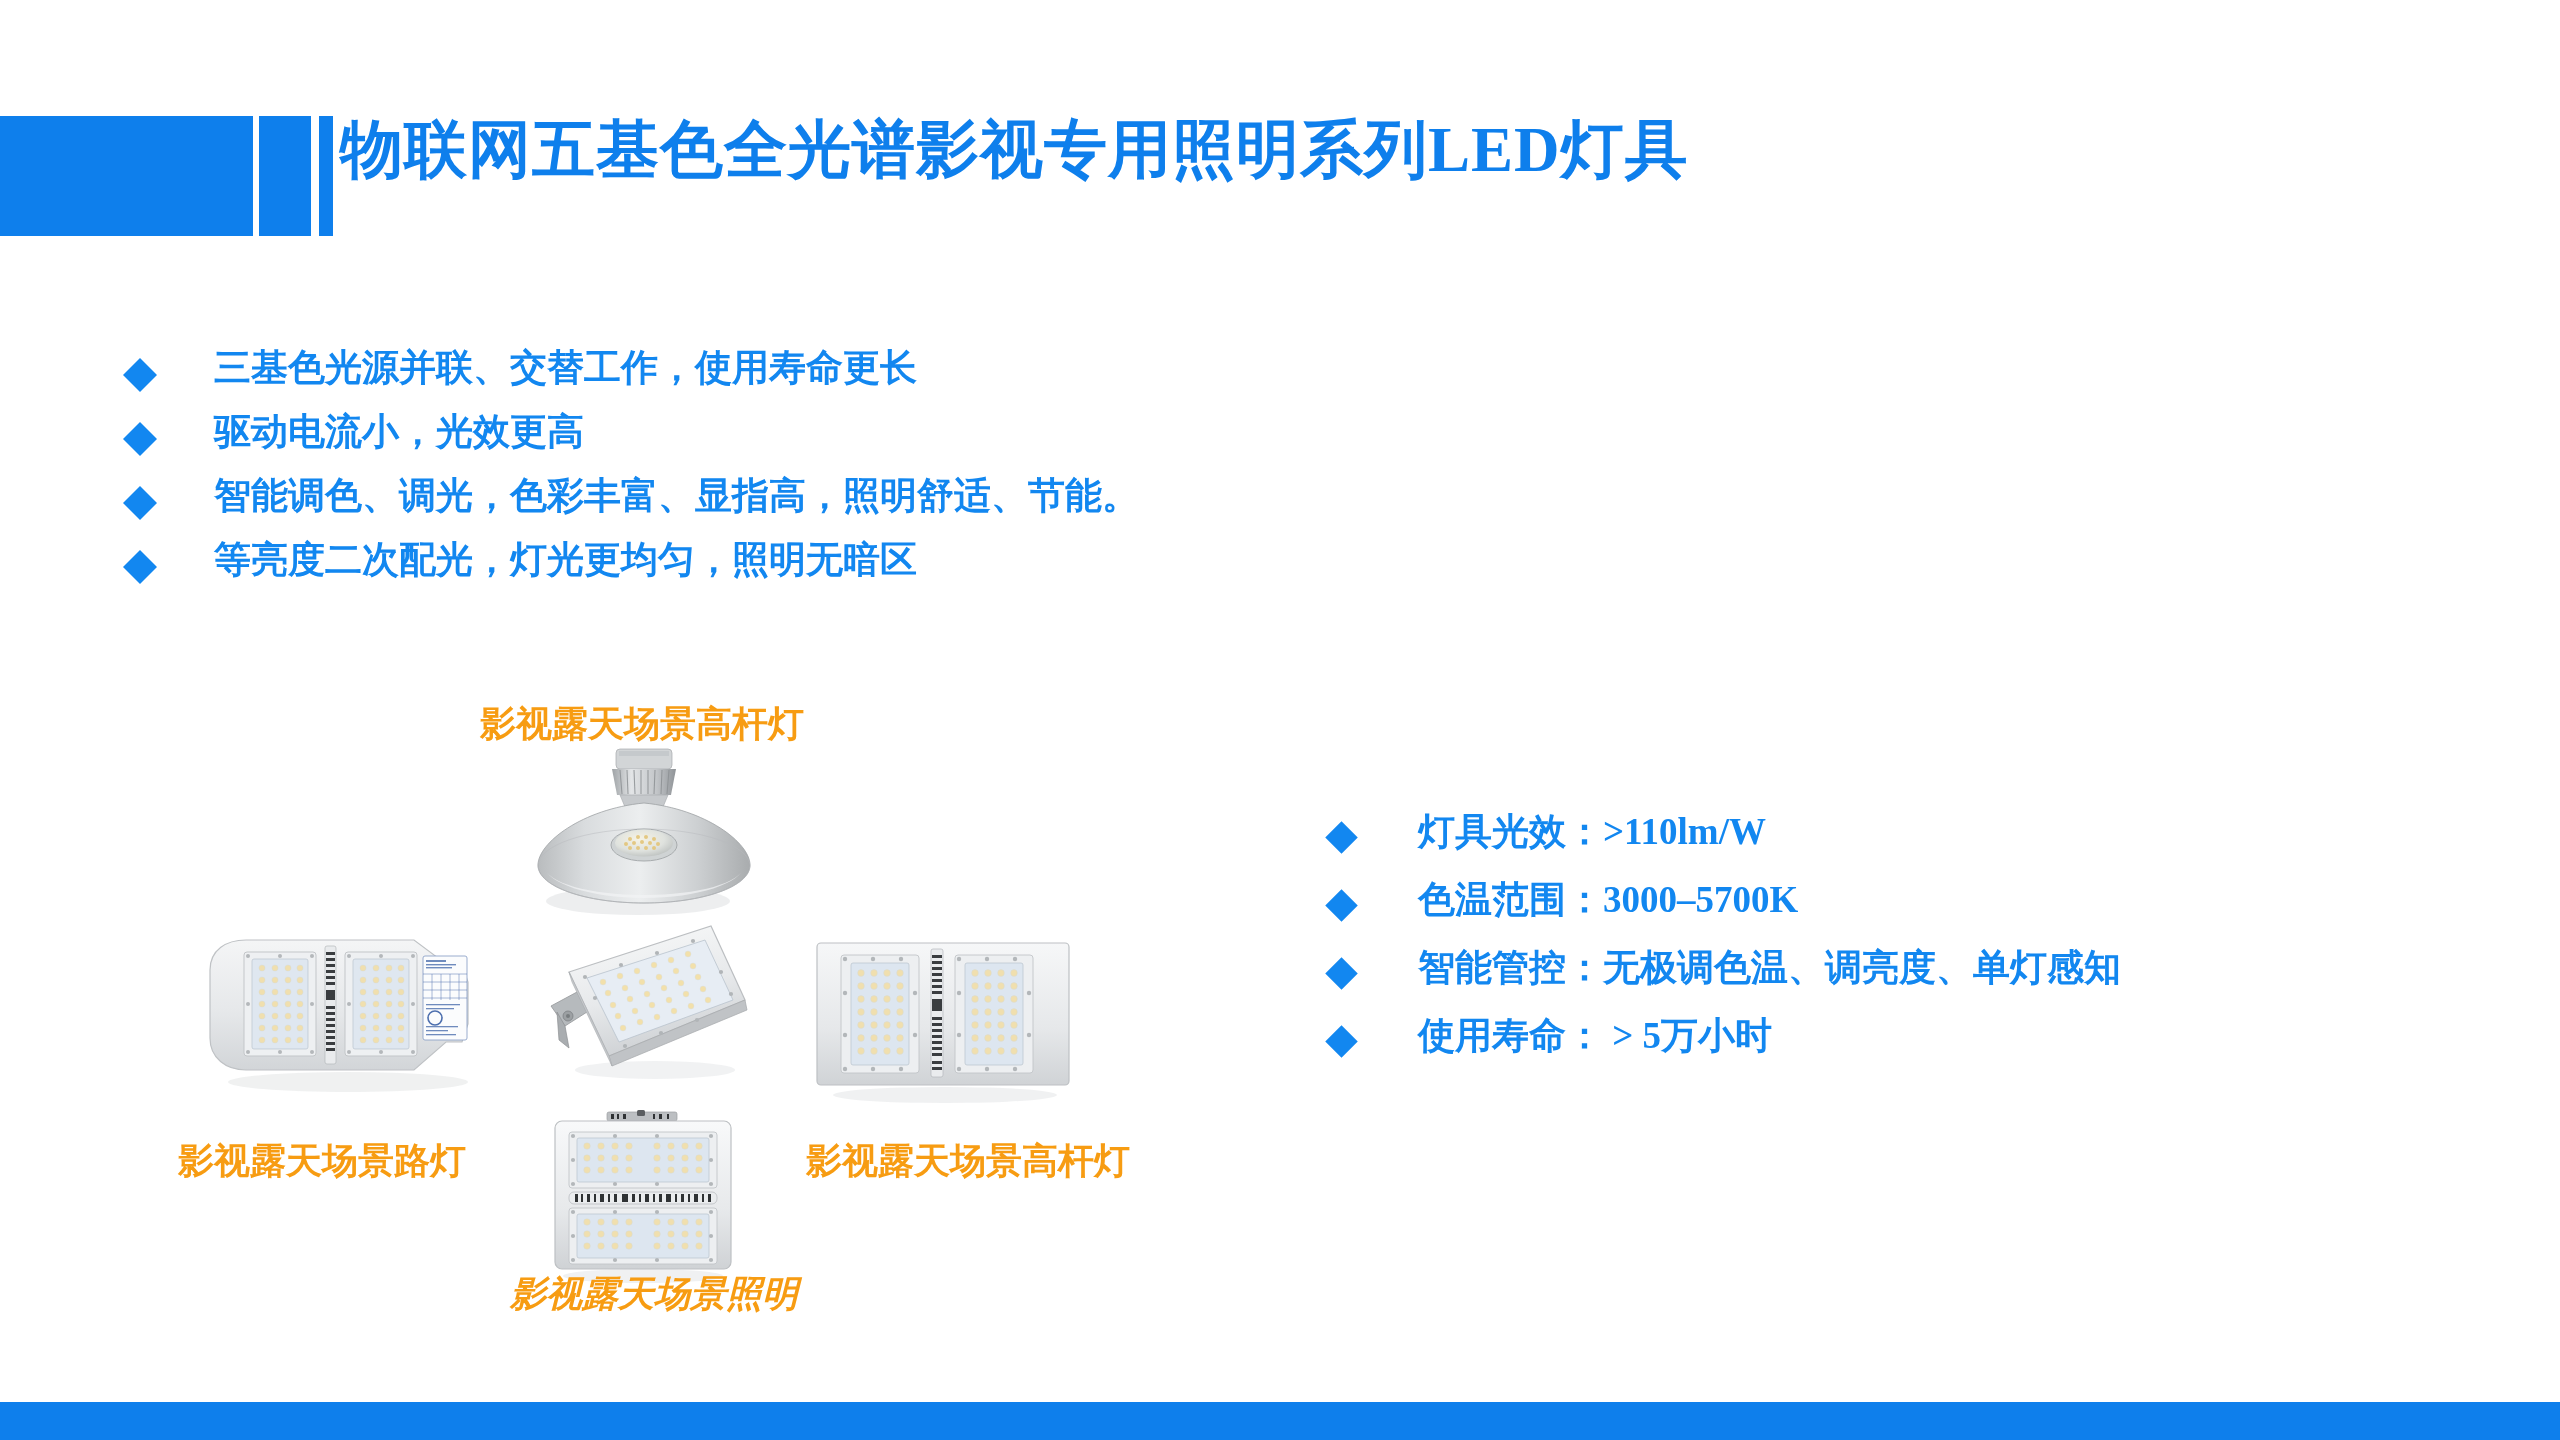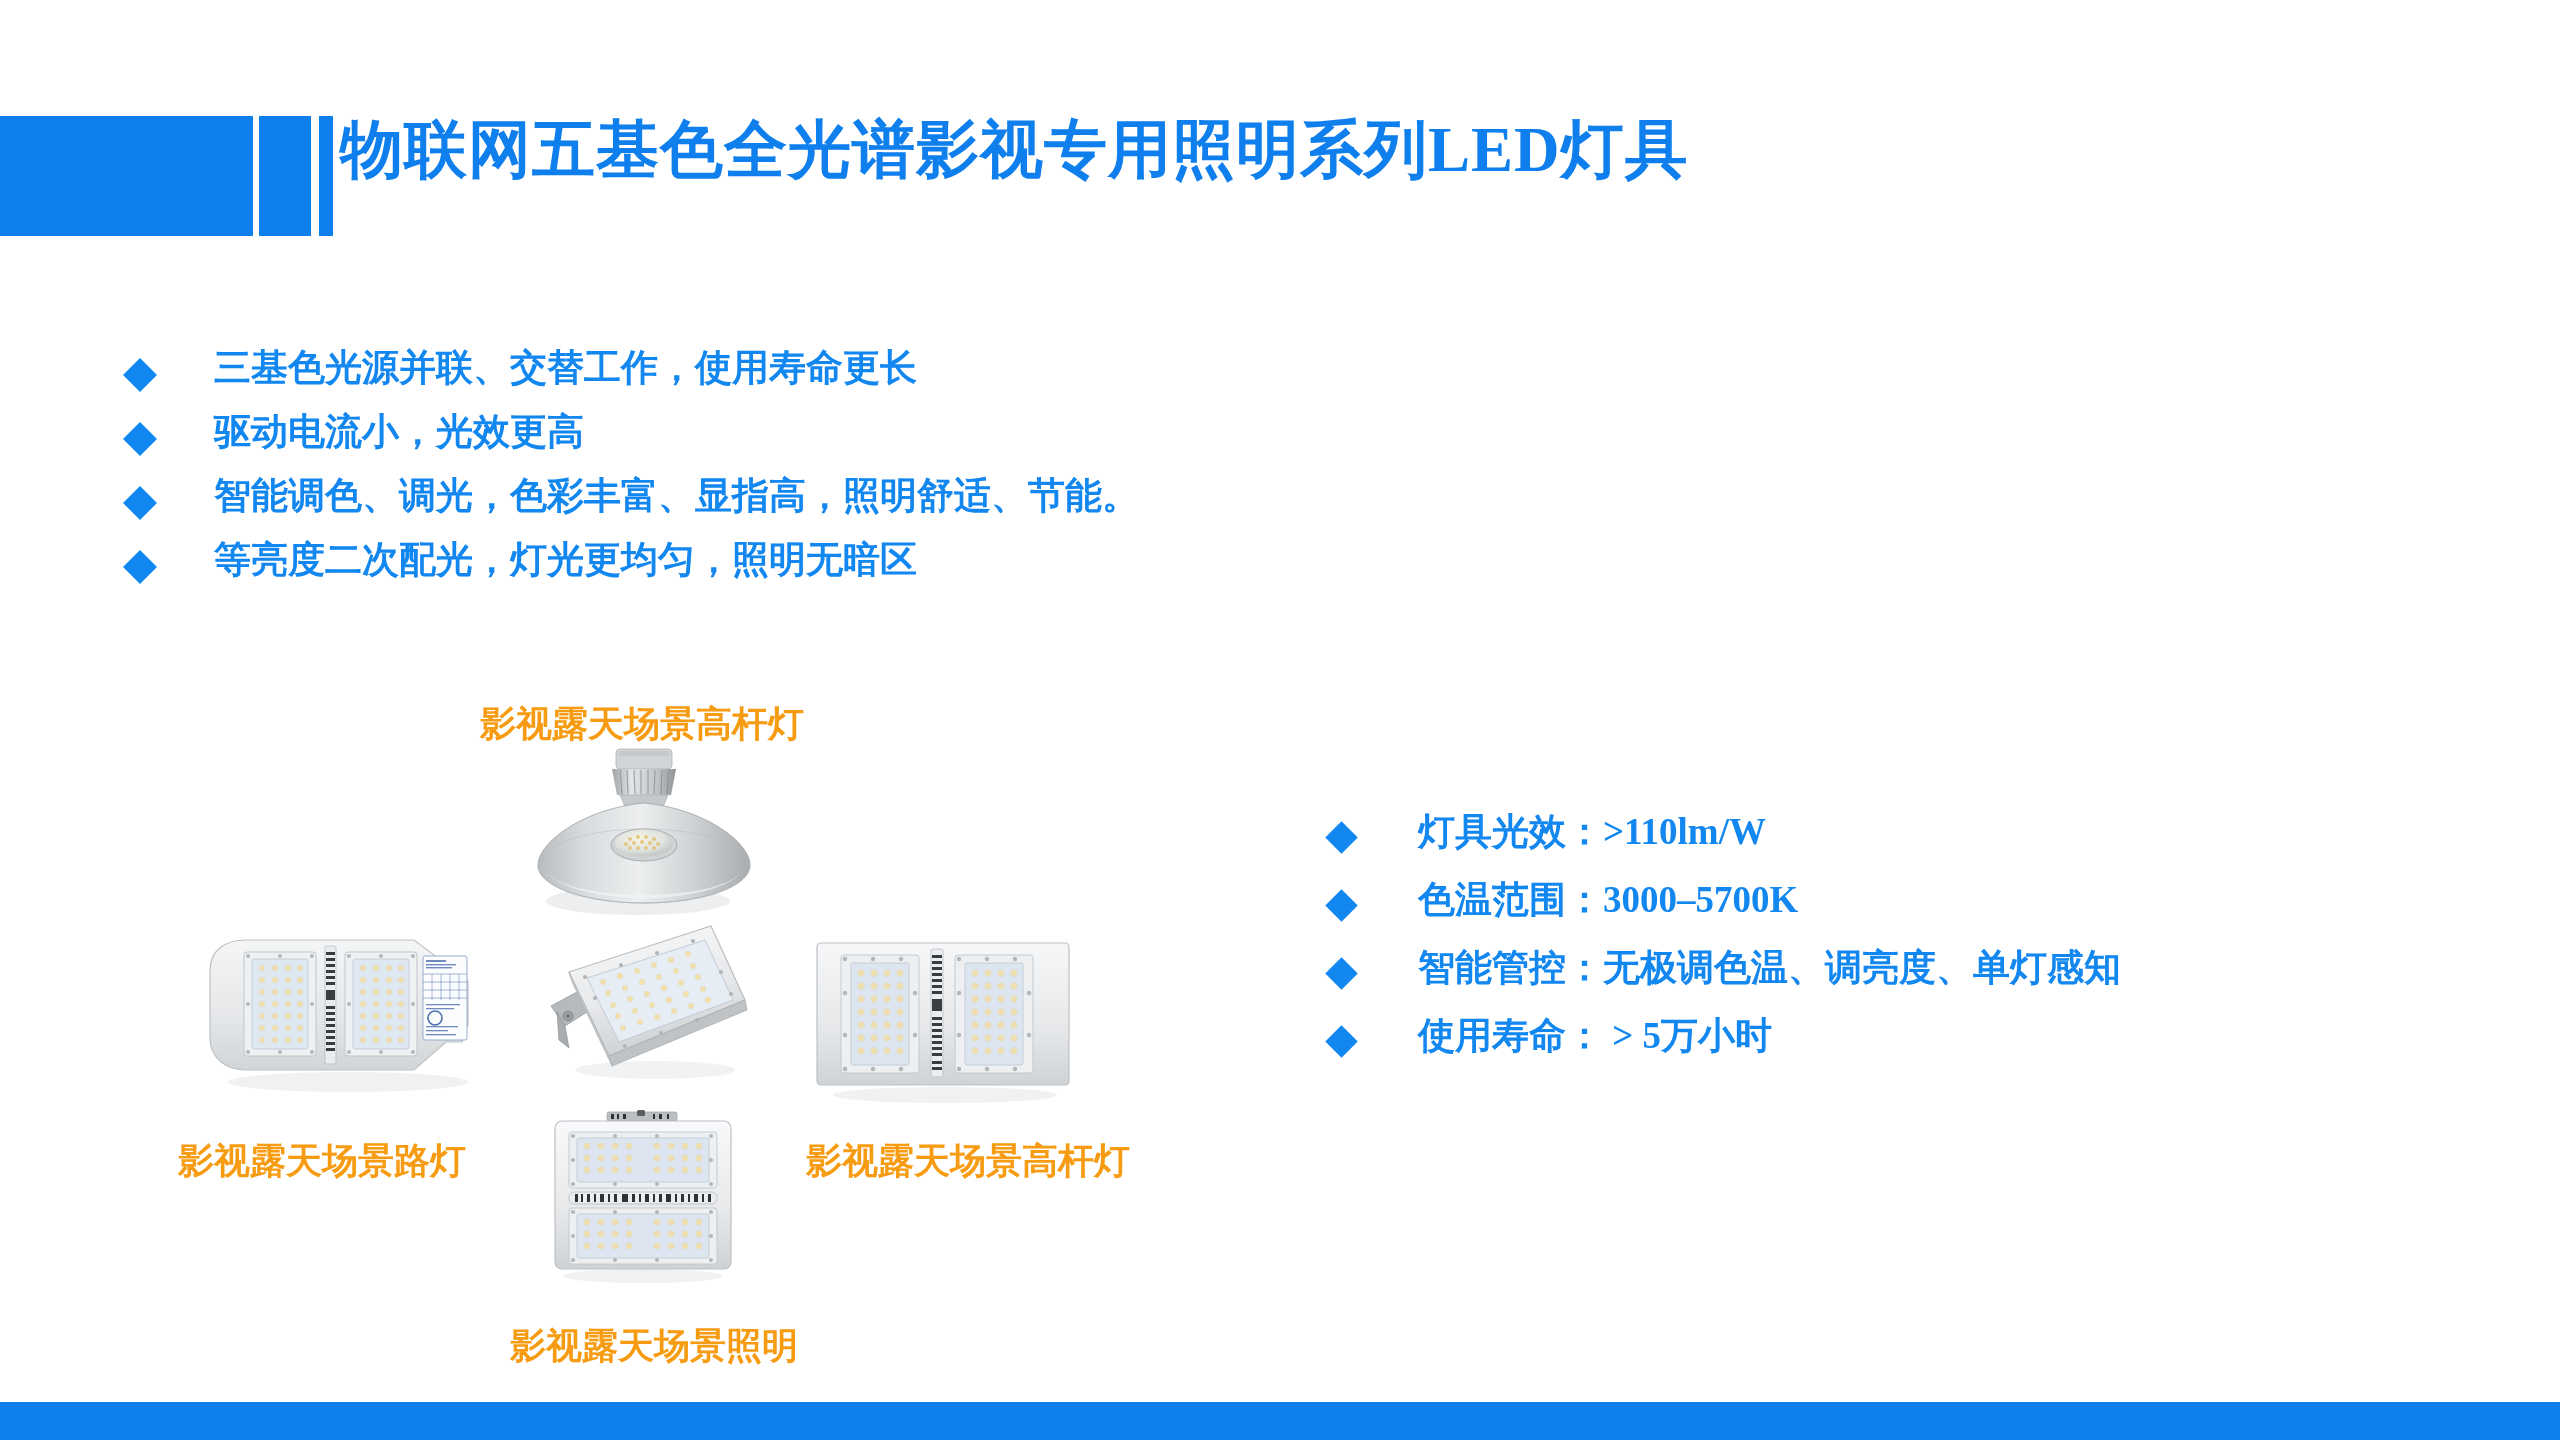--- a/index.html
+++ b/index.html
@@ -126,21 +126,21 @@
     position: absolute;
     font-size: 36px;
     font-weight: bold;
     color: #f79c12;
     white-space: nowrap;
     font-family: "Liberation Serif", "DejaVu Serif", serif;
   }
   #label-canopy  { left: 480px; top: 700px; }
   #label-street  { left: 178px; top: 1137px; }
   #label-pole    { left: 806px; top: 1137px; }
-  #label-flood   { left: 510px; top: 1322px; }
+  #label-flood   { left: 510px; top: 1270px; font-style: italic; }
 
   
   .footer-band {
     position: absolute;
     left: 0;
     bottom: 0;
     width: 100%;
     height: 38px;
     background: #0e7fec;
   }

